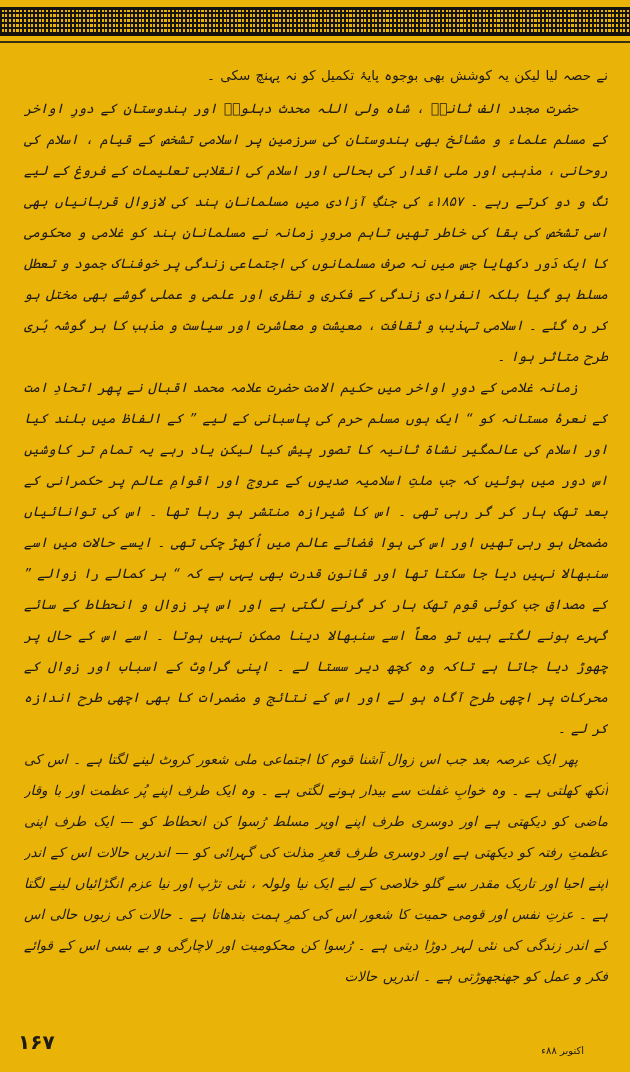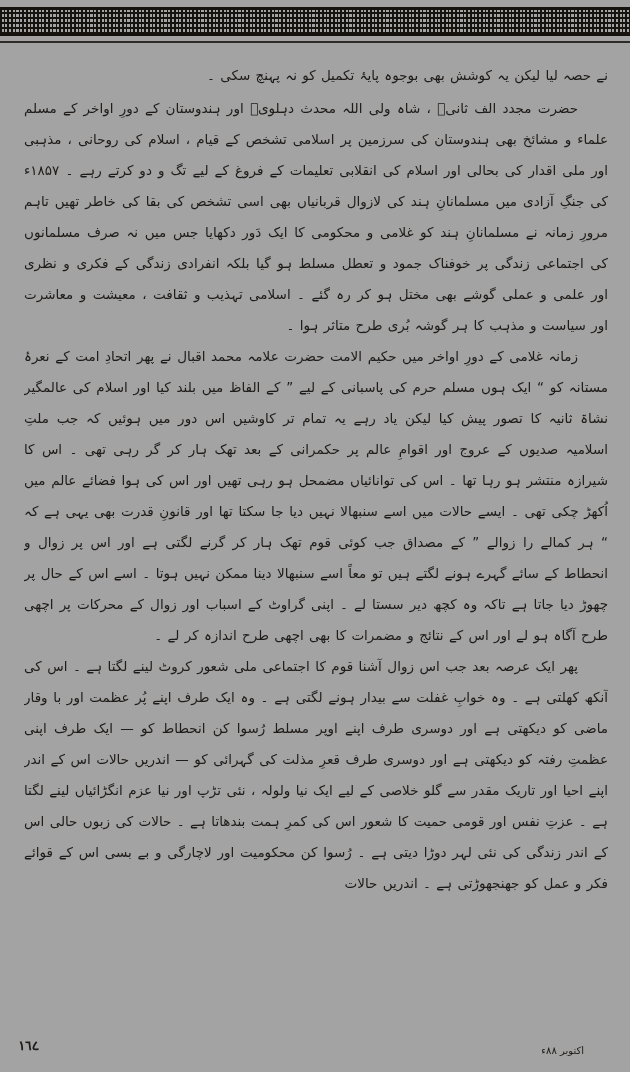--- a/index.html
+++ b/index.html
@@ -4,21 +4,21 @@
 <style>
   html,body{margin:0;padding:0;}
   body{
     background:#e9e7e2;
     font-family:"DejaVu Sans", sans-serif;
   }
   .page{
     position:relative;
     width:630px;height:1072px;
     margin:0 auto;
-    background:#a3a3a3;
+    background:#eab308;
     overflow:hidden;
     direction:rtl;
     color:#1e1b18;
     box-sizing:border-box;
   }
   
   .ornament{
     position:absolute;top:7px;left:0;width:100%;height:27px;
     background-image:
       repeating-linear-gradient(90deg,#17130f 0 1.6px,rgba(0,0,0,0) 1.6px 3.7px),
@@ -33,29 +33,28 @@
     position:absolute;top:60px;right:22px;left:24px;bottom:62px;
     overflow:hidden;
     font-size:13.5px;
     line-height:31px;
     text-align:justify;
     text-justify:inter-word;
     word-spacing:1px;
   }
   .text-block p{margin:0;padding:0;}
   p.continuation{text-align:right;margin-bottom:2px;}
-  p.indented{text-indent:30px;}
+  p.indented{text-indent:30px;font-style:italic;}
   .footer{
     position:absolute;left:0;right:0;bottom:0;height:50px;
   }
   .page-number{
     position:absolute;left:18px;bottom:18px;
-    font-weight:bold;font-size:12px;letter-spacing:2px;
+    font-weight:bold;font-size:20px;letter-spacing:2px;
     direction:rtl;
-    font-family:Liberation Serif, serif;
   }
   .issue-date{
     position:absolute;right:46px;bottom:16px;
     font-size:10px;
     direction:rtl;
   }
 </style>
 </head>
 <body>
 

